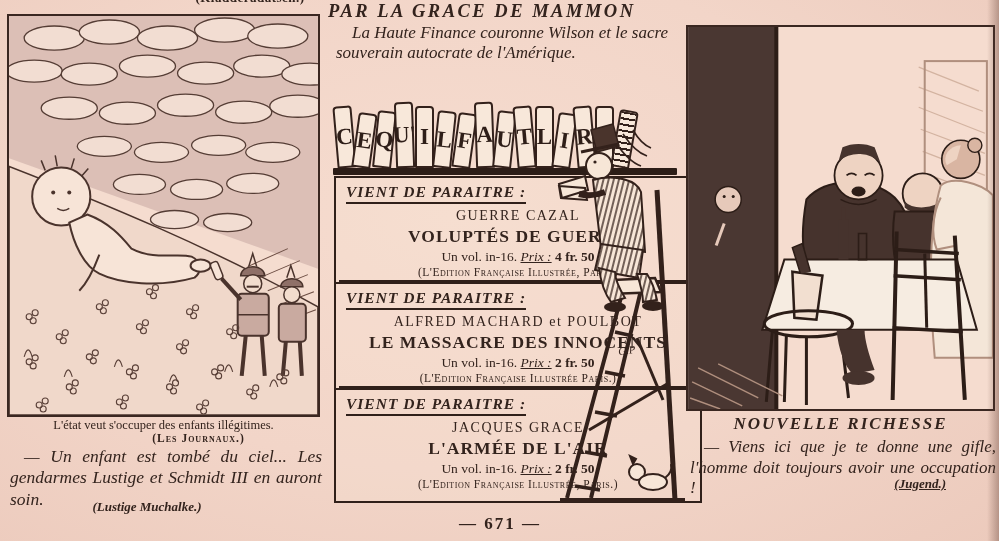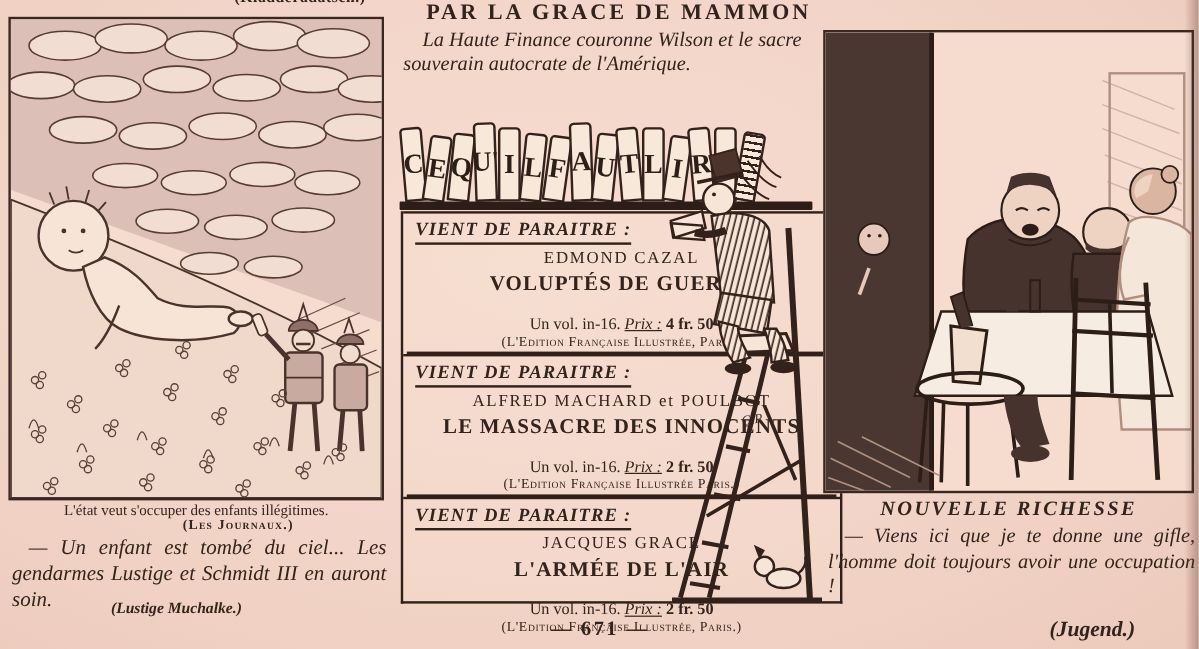--- a/index.html
+++ b/index.html
@@ -22,21 +22,21 @@
 
   
   .lp-cap1{left:7px;top:419px;width:313px;text-align:center;font-size:12.5px;line-height:1.05;}
   .lp-cap2{left:7px;top:432px;width:313px;text-align:center;padding-left:70px;box-sizing:border-box;
            font-variant:small-caps;font-weight:bold;font-size:11.5px;letter-spacing:1px;}
   .lp-main{left:10px;top:446px;width:312px;margin:0;font-style:italic;font-size:17.5px;line-height:1.22;
            text-align:justify;text-indent:14px;}
   .lp-src{left:7px;top:499px;width:280px;text-align:center;font-weight:bold;font-style:italic;font-size:13px;}
 
   
-  .c-headline{left:328px;top:1px;width:348px;margin:0;text-align:right;
+  .c-headline{left:328px;top:1px;width:348px;margin:0;text-align:left;font-style:italic;
               font-weight:bold;font-size:18.5px;letter-spacing:2.5px;font-variant:normal;}
   .c-lede{left:336px;top:23px;width:332px;margin:0;font-style:italic;font-size:17px;line-height:1.2;
           text-align:justify;text-indent:16px;}
   .c-lede-src{left:336px;top:76px;width:300px;text-align:right;font-weight:bold;font-size:13px;}
 
   
   .shelf{left:333px;top:96px;width:336px;height:79px;}
   .shelf-books{position:absolute;left:2px;right:4px;bottom:7px;display:flex;align-items:flex-end;gap:1px;}
   .book{width:19px;height:62px;border:2.5px solid #33211b;border-radius:4px 4px 1px 1px;background:#f8e8da;
         box-sizing:border-box;display:flex;align-items:center;justify-content:center;
@@ -52,36 +52,36 @@
   .ad-box{left:334px;top:176px;width:368px;height:327px;box-sizing:border-box;
           border:2.5px solid #30201a;border-top:none;background:rgba(248,226,212,.25);}
   .ad-sec{box-sizing:border-box;border-top:2px solid #30201a;padding:5px 10px 4px 10px;text-align:center;}
   .ad-sec + .ad-sec{box-shadow:0 -5px 0 -3px #30201a;}
   .kicker{display:inline-block;text-align:left;font-style:italic;font-weight:bold;font-size:15.5px;
           letter-spacing:1px;border-bottom:2px solid #30201a;padding-bottom:1px;margin-right:auto;}
   .kicker-row{text-align:left;}
   .author{font-size:14px;letter-spacing:1.5px;margin-top:4px;}
   .btitle{font-weight:bold;font-size:17.5px;letter-spacing:1px;margin-top:2px;}
   .extra{font-style:italic;font-size:13.5px;letter-spacing:.5px;}
-  .details{font-size:13.5px;margin-top:15px;}
+  .details{font-size:13.5px;margin-top:2px;}
   .details .plabel{font-style:italic;text-decoration:underline;}
   .details .price{font-weight:bold;}
   .publisher{font-variant:small-caps;font-size:11.5px;letter-spacing:.5px;margin-top:1px;}
 
   
   .ladder{left:545px;top:100px;width:145px;height:412px;}
   .ladder svg{display:block;width:100%;height:100%;}
   .signature{left:618px;top:344px;font-style:italic;font-size:11px;color:#3a2721;transform:rotate(-8deg);}
 
   
   .rp-title{left:686px;top:414px;width:309px;margin:0;text-align:center;font-style:italic;font-weight:bold;
             font-size:17px;letter-spacing:2px;}
   .rp-main{left:690px;top:437px;width:306px;margin:0;font-style:italic;font-size:17px;line-height:1.22;
            text-align:justify;text-indent:14px;}
-  .rp-src{left:686px;top:514px;width:260px;text-align:right;font-weight:bold;font-style:italic;font-size:18px;}
+  .rp-src{left:686px;top:476px;width:260px;text-align:right;font-weight:bold;font-style:italic;font-size:13px;text-decoration:underline;}
 
   .pageno{left:330px;top:514px;width:340px;text-align:center;font-size:17px;letter-spacing:2px;font-weight:bold;}
 </style>
 </head>
 <body>
 
 <div class="page">
 
   <div class="abs clip-cap">
     <span>(Kladderadatsch.)</span>
@@ -201,21 +201,21 @@
         <div class="book">R</div>
         <div class="book">E</div>
         <div class="book"></div>
       </div>
     <div class="shelf-board"></div>
   </div>
 
   <div class="abs ad-box">
     <div class="ad-sec">
       <div class="kicker-row"><span class="kicker">VIENT DE PARAITRE :</span></div>
-      <div class="author">EDMOND CAZAL</div>
+      <div class="author">GUERRE CAZAL</div>
       <div class="btitle">VOLUPTÉS DE GUERRE</div>
       <div class="details">
         <span>Un vol. in-16.</span>
         <span class="plabel">Prix :</span>
         <span class="price">4 fr. 50</span>
       </div>
       <div class="publisher">(L'Edition Française Illustrée, Paris.)</div>
     </div>
     <div class="ad-sec">
       <div class="kicker-row"><span class="kicker">VIENT DE PARAITRE :</span></div>

